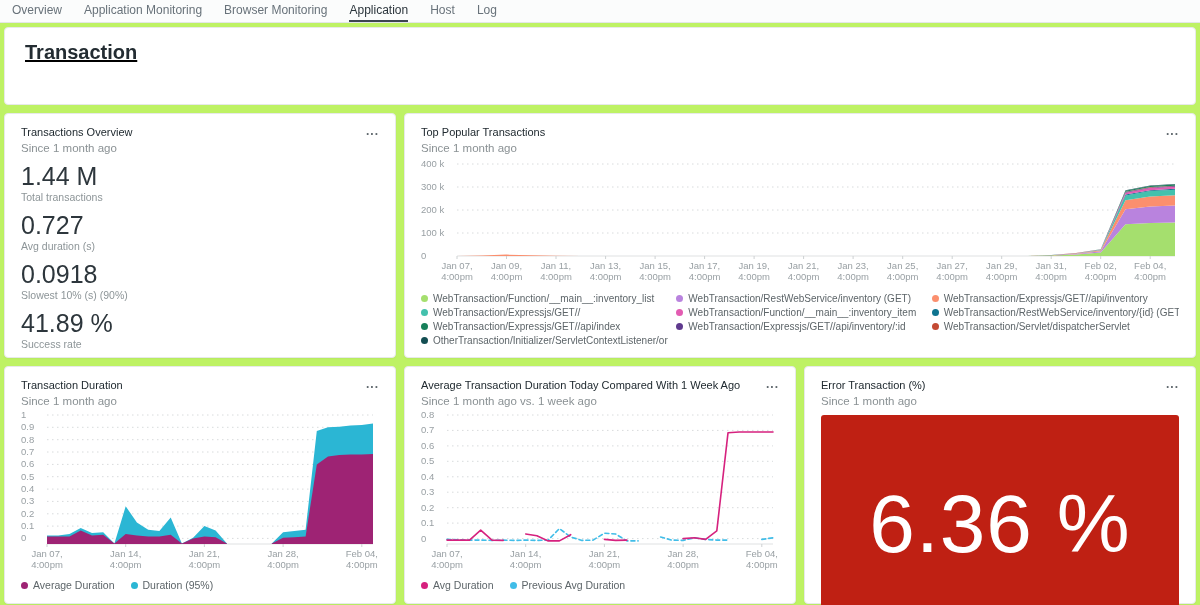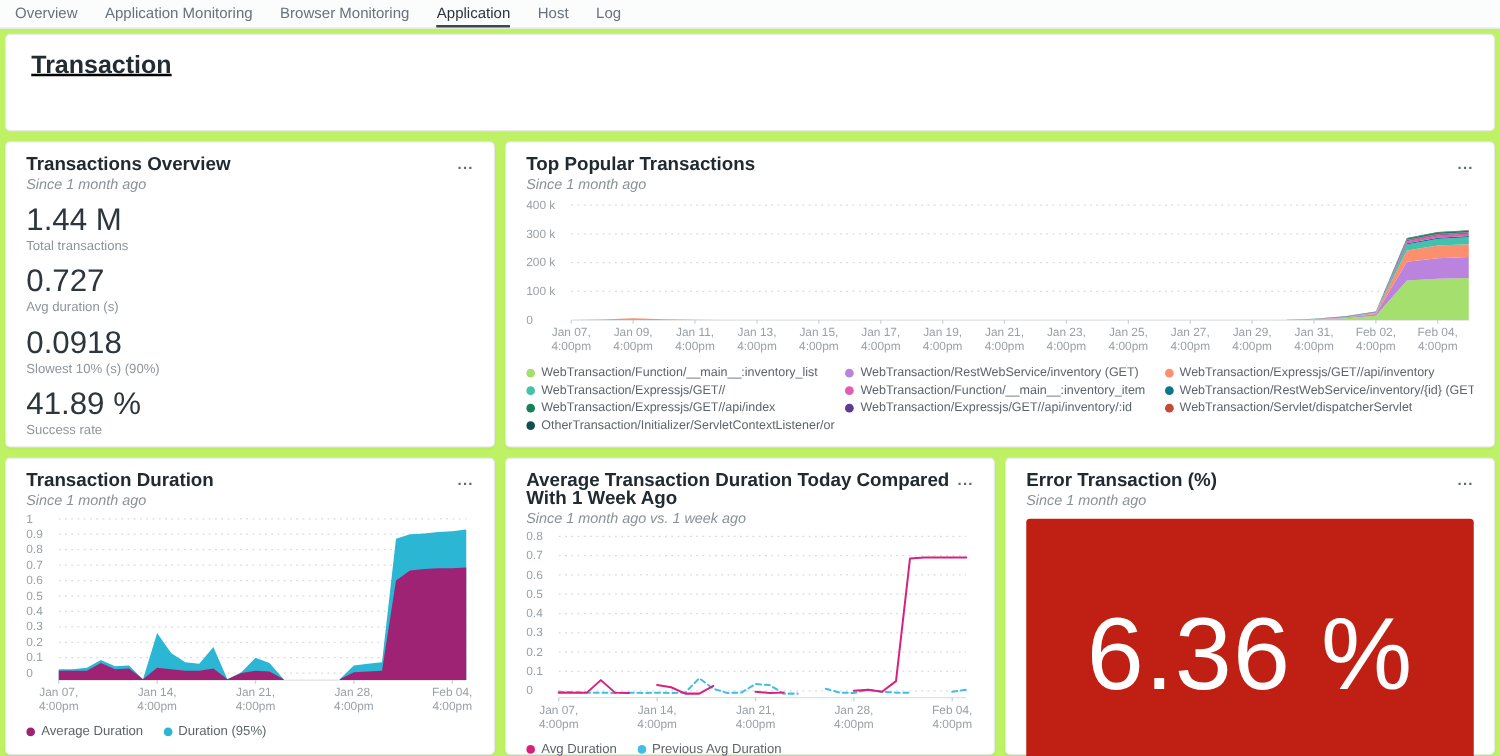--- a/index.html
+++ b/index.html
@@ -15,22 +15,22 @@
   .page-title{font-size:20px;font-weight:700;color:#232c32;}
   .page-desc{font-size:12px;color:#404a51;margin-top:10px;}
 
   
   .row{display:flex;gap:8px;margin:8px 4px 0;}
   .panel{background:#fff;border:1px solid #e7e9e9;border-radius:4px;padding:11px 16px;box-sizing:border-box;box-shadow:0 1px 2px rgba(0,0,0,.04);}
   .r1{height:245px;} .r2{height:238px;}
   .p-overview{width:392px;} .p-top{flex:1;min-width:0;}
   .p-dur{width:392px;} .p-cmp{width:392px;} .p-err{flex:1;min-width:0;}
   .panel-head{display:flex;justify-content:space-between;align-items:flex-start;}
-  .panel-title{font-size:15px;font-weight:700;color:#202a30;line-height:14px;}
-  .panel-sub{font-size:11.5px;color:#8a9194;margin-top:3px;font-style:italic;}
+  .panel-title{font-size:11px;font-weight:400;color:#202a30;line-height:14px;}
+  .panel-sub{font-size:11.5px;color:#8a9194;margin-top:3px;}
   .menu-btn{color:#5f686d;font-size:12px;font-weight:700;letter-spacing:1px;cursor:pointer;line-height:8px;padding:2px 0;}
 
   
   .metric{margin-top:9px;}
   .metric-value{font-size:25px;color:#2d363c;line-height:26px;}
   .metric-label{font-size:10.5px;color:#8d9598;margin-top:2px;line-height:12px;}
 
   
   svg.chart{display:block;margin-top:2px;}
   svg .tick{font-family:"Liberation Sans",sans-serif;font-size:9.5px;fill:#99a0a4;}

